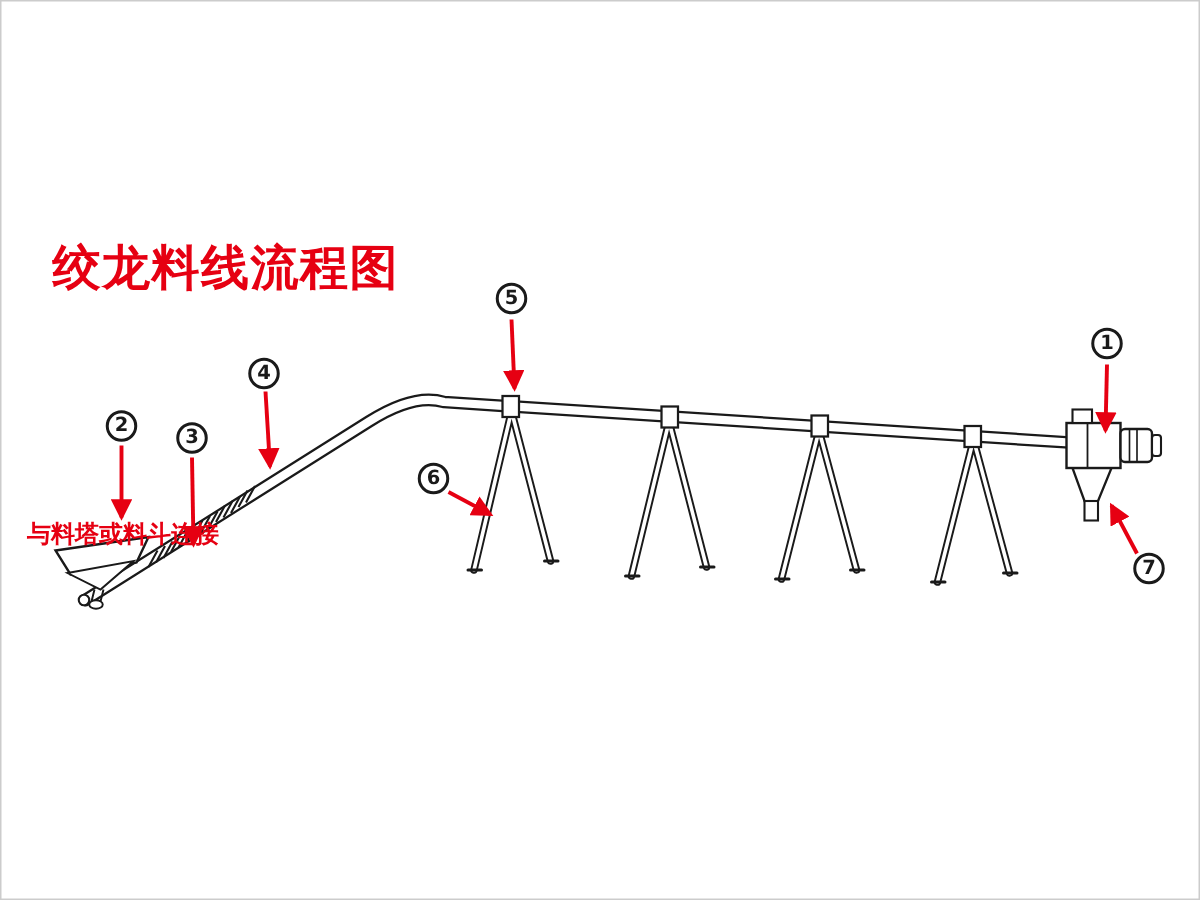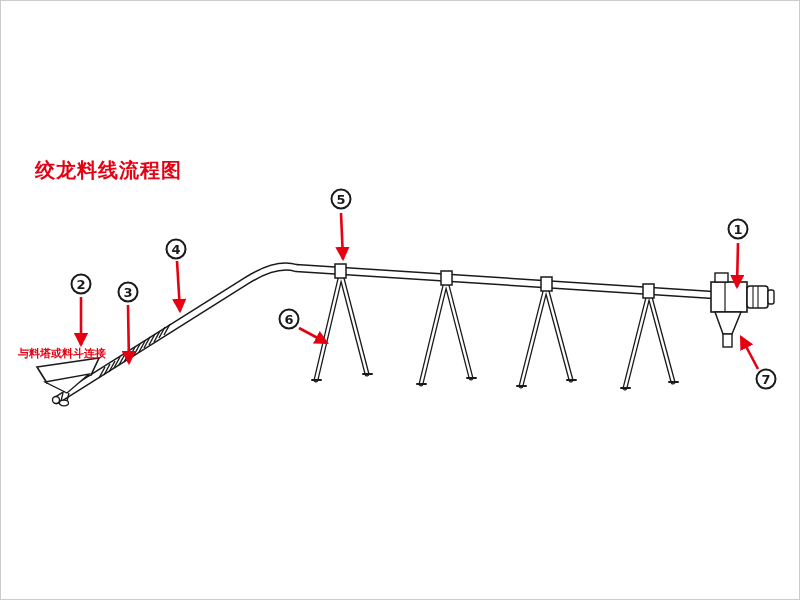--- a/index.html
+++ b/index.html
@@ -4,26 +4,26 @@
 <style>
   html,body{margin:0;padding:0;background:#f2f2f2;}
   .stage{
     position:relative;width:800px;height:600px;margin:0 auto;
     background:#ffffff;border:1px solid #cccccc;box-sizing:border-box;
     overflow:hidden;font-family:"DejaVu Sans","Liberation Sans",sans-serif;
   }
   .diagram-svg{position:absolute;left:0;top:0;}
   .title{
     position:absolute;left:34px;top:156px;
-    font-size:20px;font-weight:bold;color:#e60012;letter-spacing:1px;
+    font-size:32px;font-weight:bold;color:#e60012;letter-spacing:1px;
     white-space:nowrap;
   }
   .hopper-note{
     position:absolute;left:17px;top:345px;
-    font-size:11px;font-weight:bold;color:#e60012;white-space:nowrap;
+    font-size:16px;font-weight:bold;color:#e60012;white-space:nowrap;
   }
   .callout{
     position:absolute;width:21px;height:21px;box-sizing:border-box;
     border:2px solid #1a1a1a;border-radius:50%;background:#ffffff;
     font-size:13px;font-weight:bold;color:#1a1a1a;
     display:flex;align-items:center;justify-content:center;
     transform:translate(-50%,-50%);
   }
 </style>
 </head>

